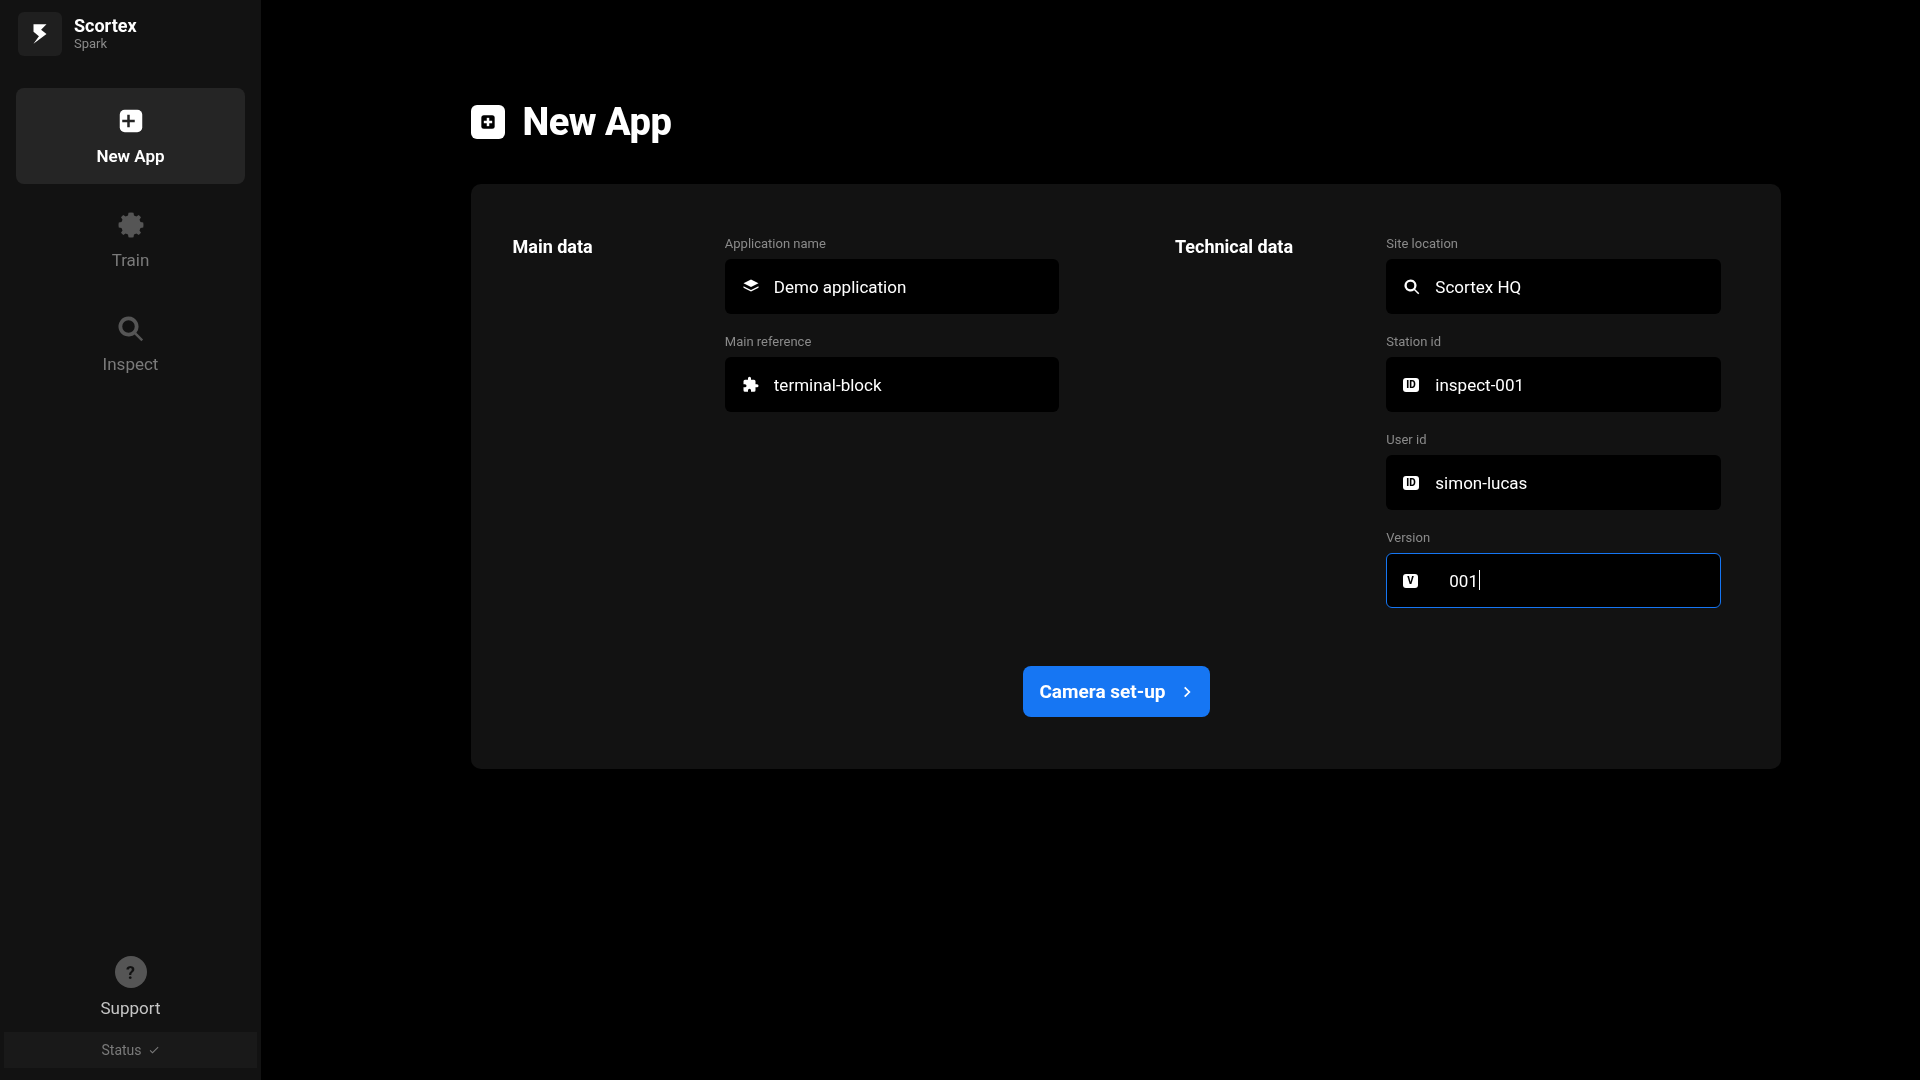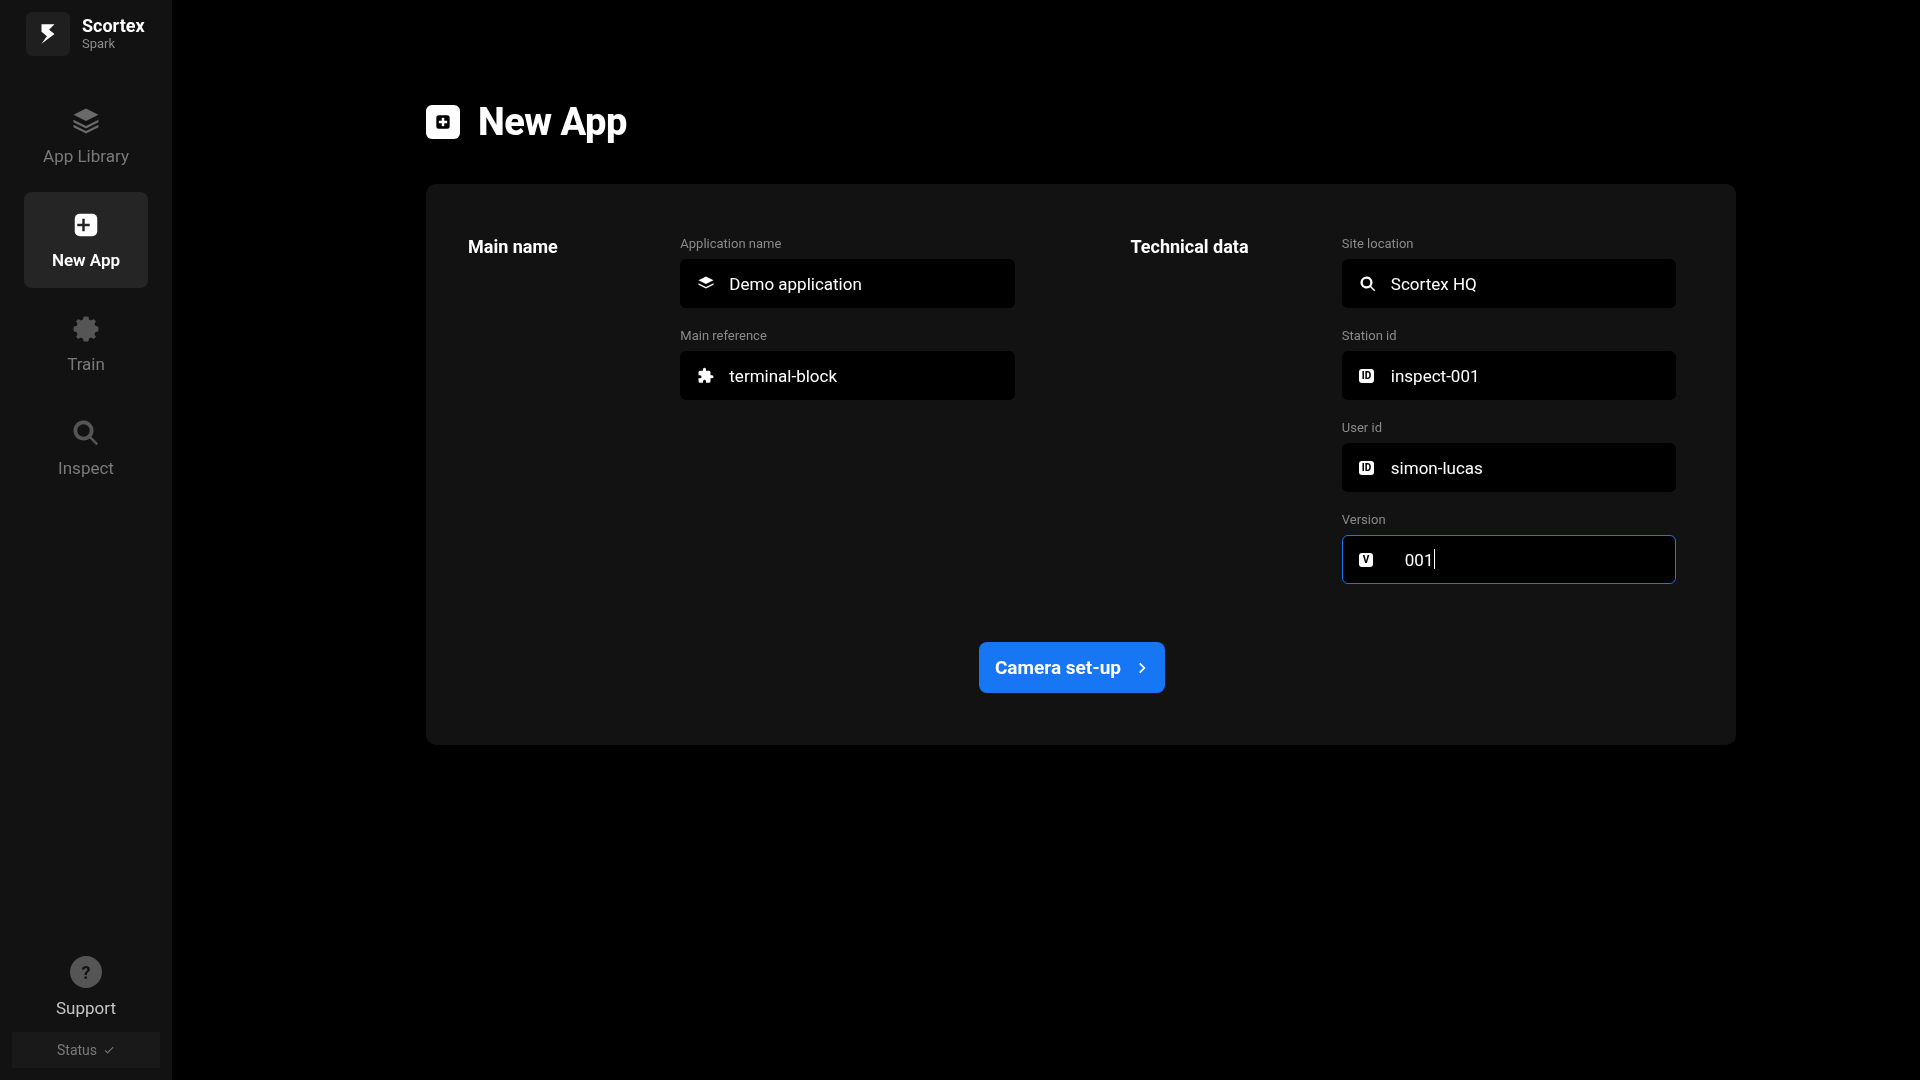--- a/index.html
+++ b/index.html
@@ -14,25 +14,25 @@
   width: 1920px;
   height: 1080px;
   overflow: hidden;
 }
 .app-container {
   display: flex;
   width: 100%;
   height: 100%;
 }
 .sidebar {
-  width: 172px;
+  width: 261px;
   background: #121212;
   display: flex;
   flex-direction: column;
-  padding: 12px 12px;
+  padding: 12px 4px;
 }
 .sidebar-header {
   display: flex;
   align-items: center;
   padding: 0 14px 20px 14px;
   gap: 12px;
 }
 .logo-box {
   width: 44px;
   height: 44px;
@@ -215,21 +215,21 @@
 }
 .field-label {
   font-size: 13px;
   color: #8a8a8a;
 }
 .field-input-wrap {
   position: relative;
   background: #000000;
   border: 1px solid transparent;
   border-radius: 6px;
-  height: 49px;
+  height: 55px;
   display: flex;
   align-items: center;
   padding: 0 16px;
   gap: 12px;
 }
 .field-input-wrap.focused {
   border: 1.5px solid #1676f3;
 }
 .field-input-wrap .field-icon {
   width: 20px;
@@ -339,28 +339,20 @@
             <path d="M6 3h12l-5 5 5 4-12 9 5-7-5-4z"></path>
           </svg>
       </div>
       <div>
         <div class="brand-title">Scortex</div>
         <div class="brand-subtitle">Spark</div>
       </div>
     </div>
 
     <nav class="nav-list">
-      <div class="nav-item">
-        <span class="nav-icon">
-          <svg viewBox="0 0 24 24" fill="#6a6a6a">
-              <path d="M12 2 2 7l10 5 10-5-10-5zm-10 9 10 5 10-5v2l-10 5-10-5v-2zm0 4 10 5 10-5v2l-10 5-10-5v-2z"></path>
-            </svg>
-        </span>
-        <span class="nav-label">App Library</span>
-      </div>
 
       <div class="nav-item active">
         <span class="nav-icon">
           <svg viewBox="0 0 24 24" fill="#ffffff">
               <rect x="3" y="3" width="18" height="18" rx="4"></rect>
               <rect x="9" y="7" width="2" height="10" fill="#252525"></rect>
               <rect x="5" y="11" width="10" height="2" fill="#252525"></rect>
               <path d="M17 5v14a2 2 0 0 0 2-2V7a2 2 0 0 0-2-2z" fill="#ffffff" opacity="0.6"></path>
             </svg>
         </span>
@@ -411,21 +403,21 @@
               <rect x="7" y="10.5" width="10" height="3" fill="#fff"></rect>
             </svg>
         </div>
         <h1 class="page-title">New App</h1>
       </div>
 
       <div class="form-panel">
         <div class="form-row">
 
           <div class="col-left-label">
-            <div class="col-heading">Main name</div>
+            <div class="col-heading">Main data</div>
           </div>
 
           <div class="col-fields">
             <div class="field-group">
               <div class="field-label">Application name</div>
               <div class="field-input-wrap">
                 <span class="field-icon">
                   <svg viewBox="0 0 24 24">
                       <path d="M12 2 2 7l10 5 10-5-10-5zm-10 9 10 5 10-5v2l-10 5-10-5v-2z"></path>
                     </svg>

